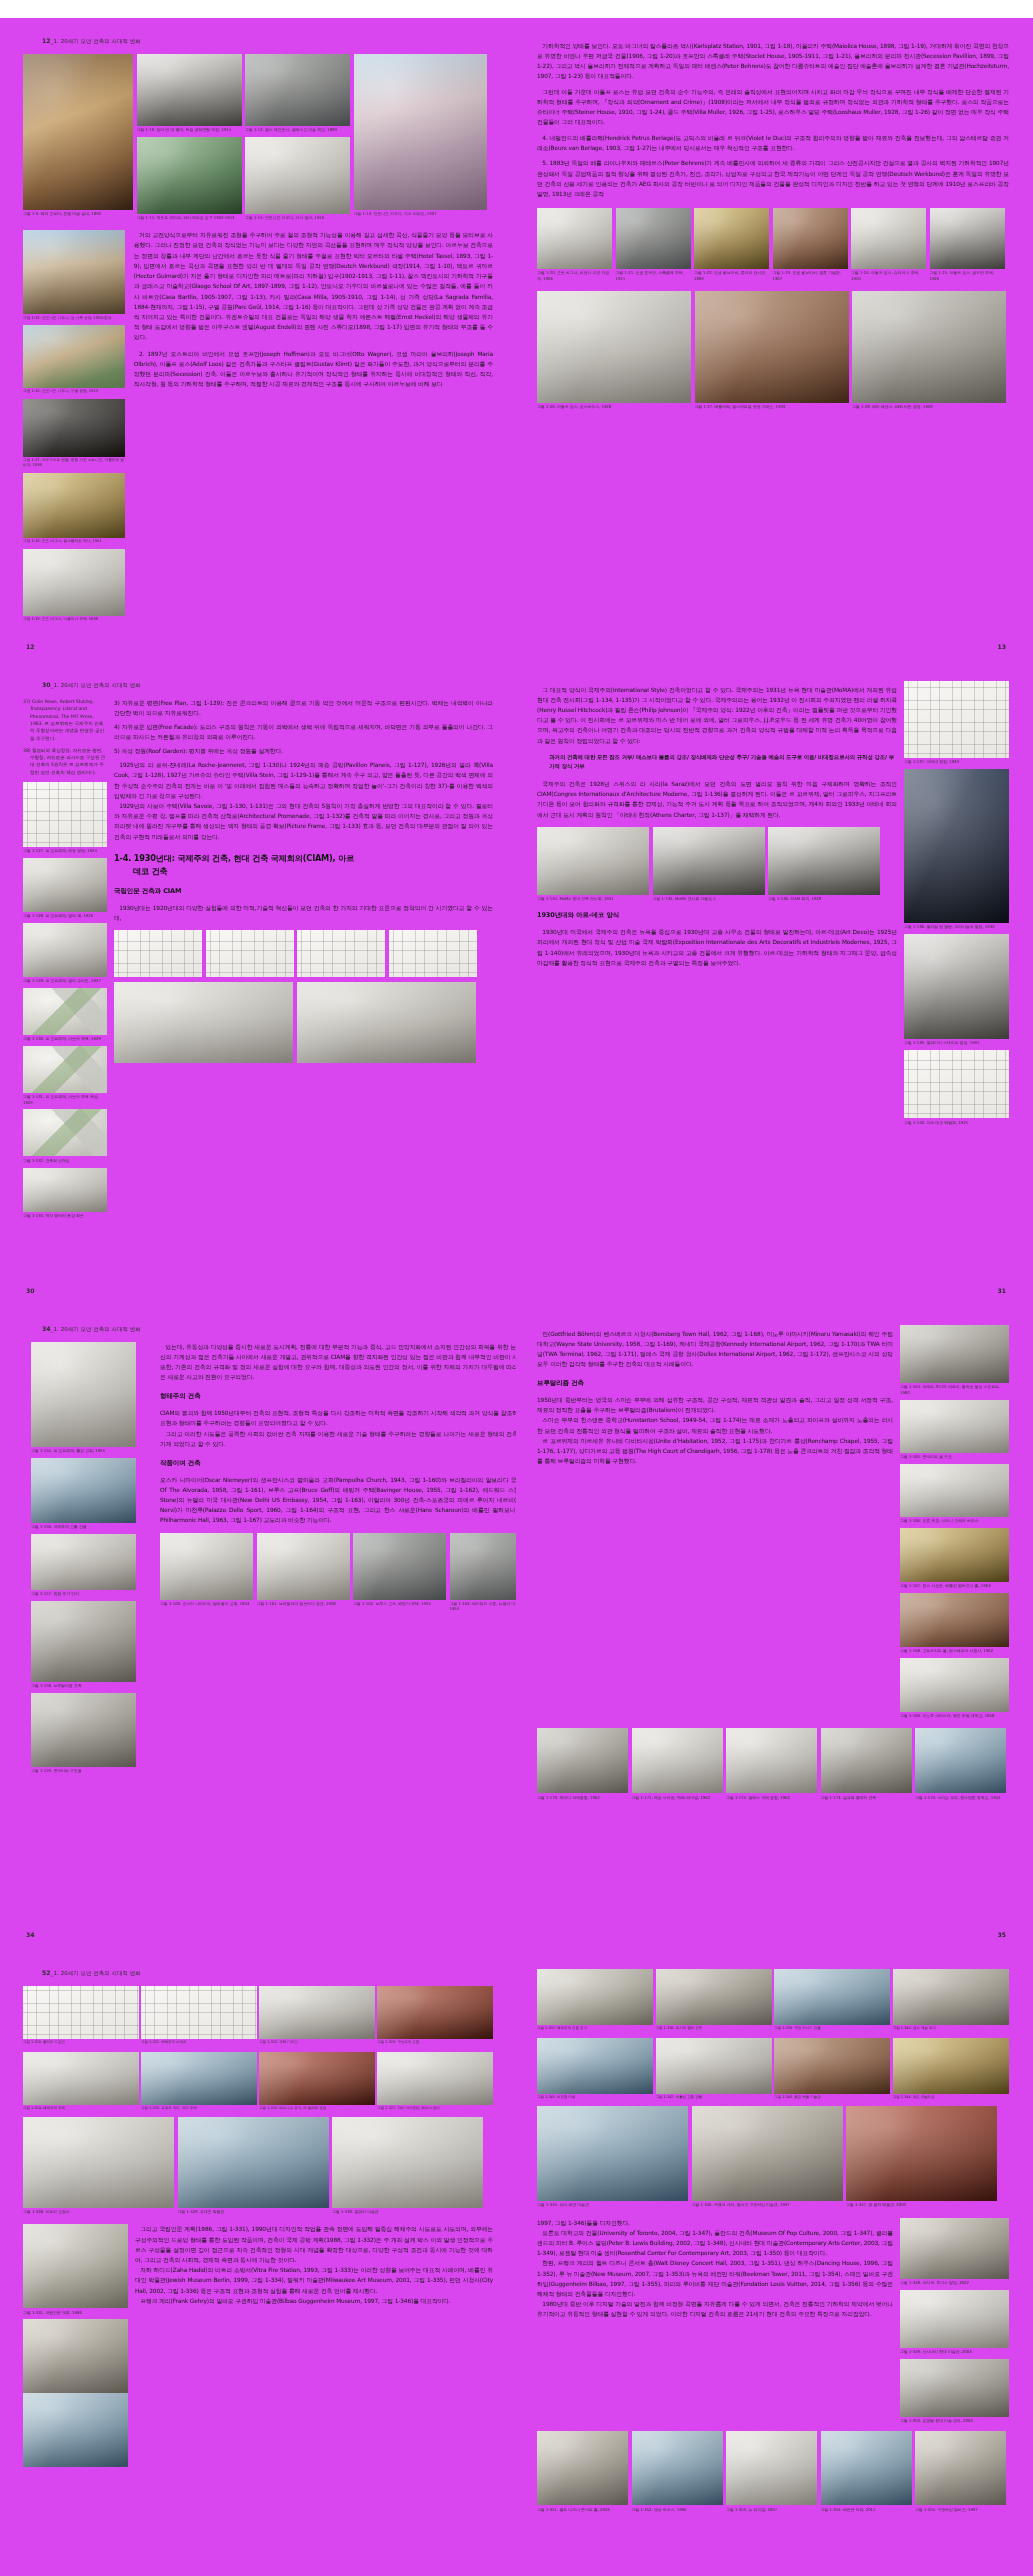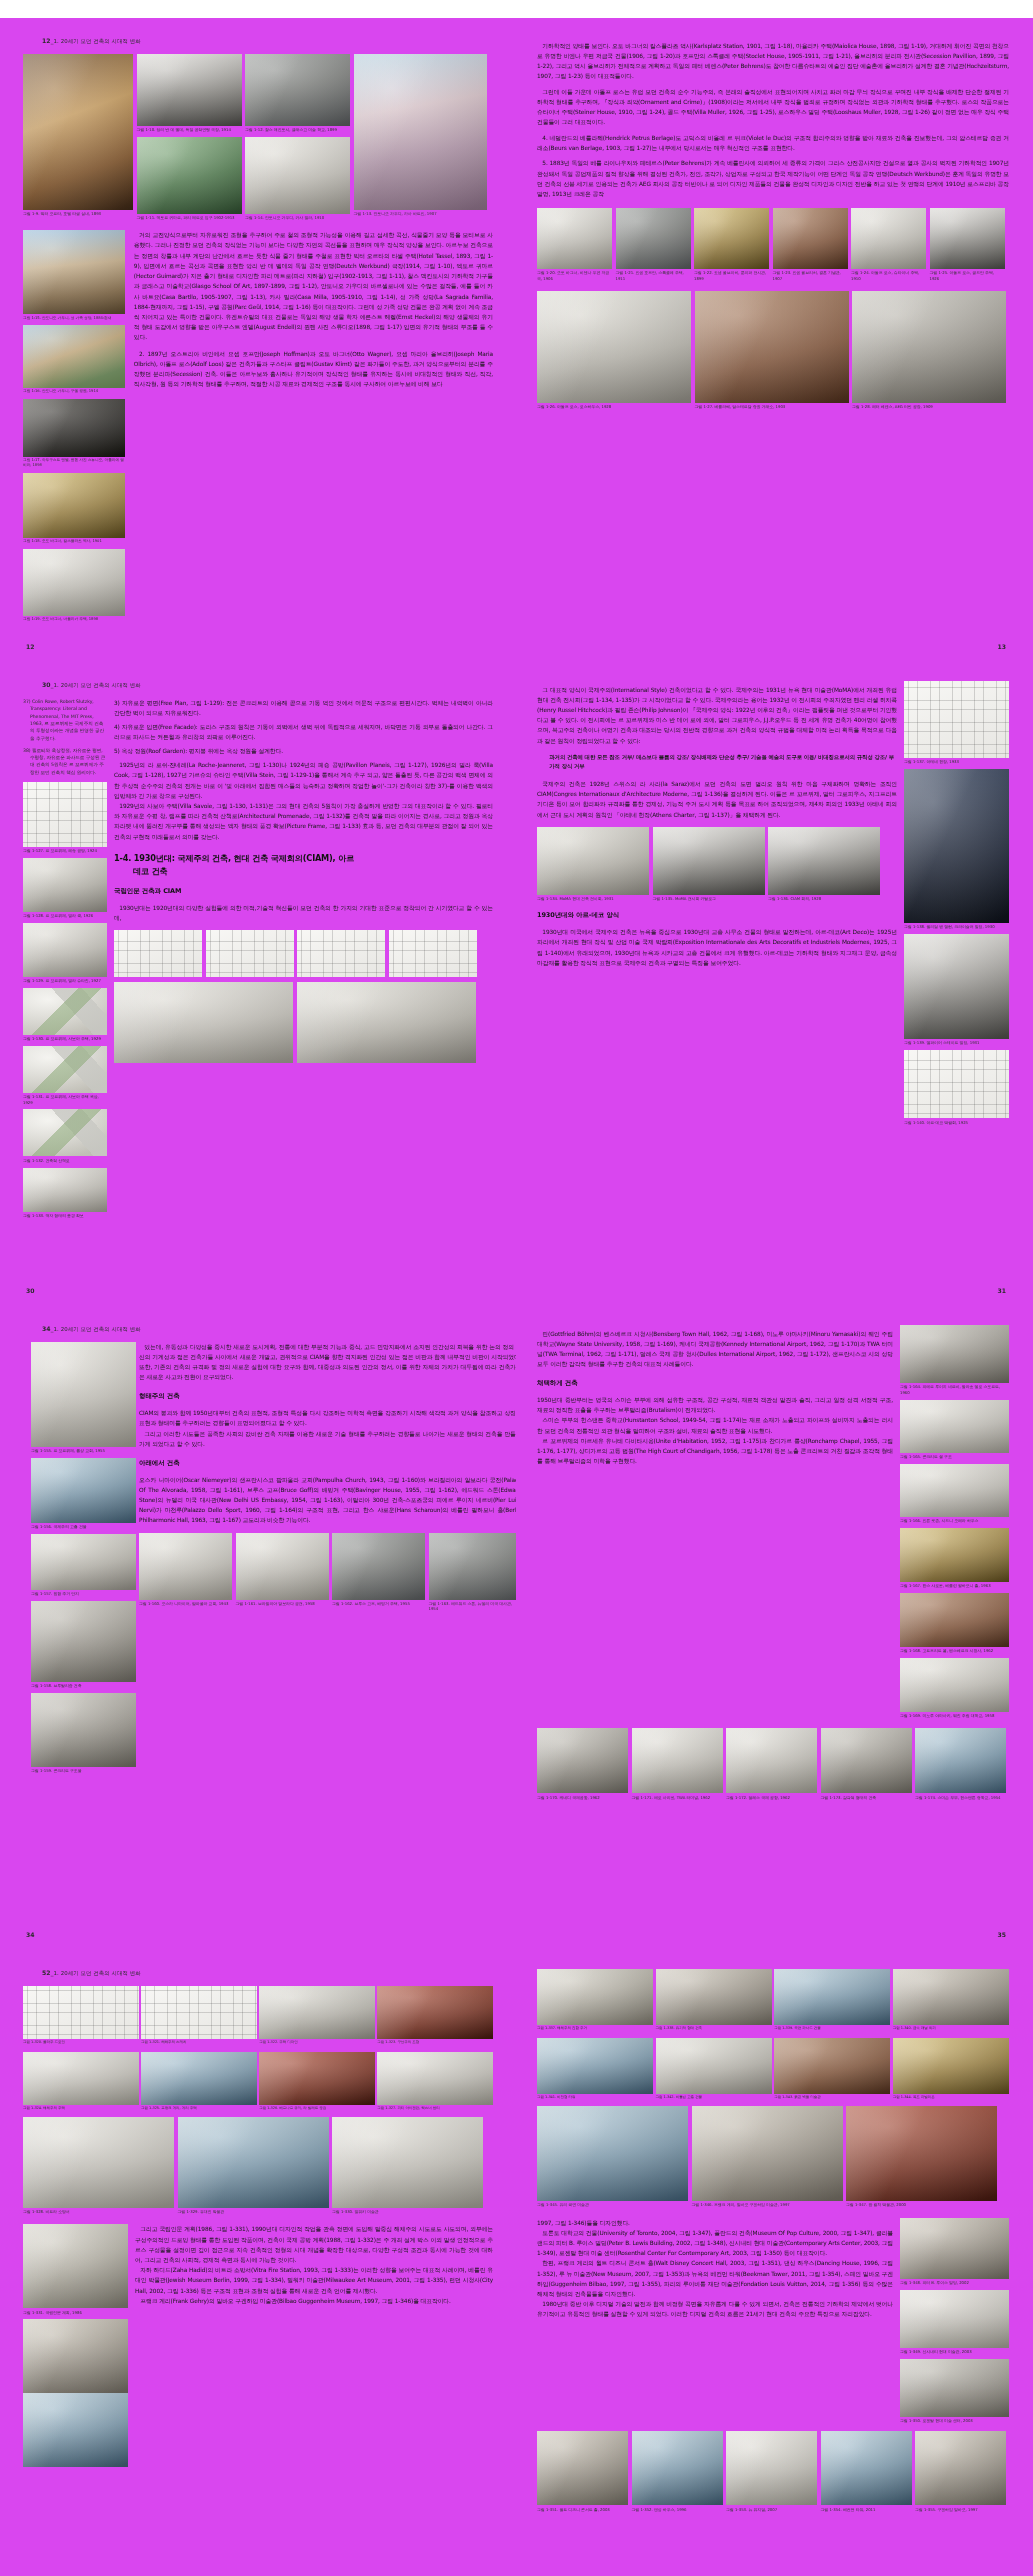--- a/index.html
+++ b/index.html
@@ -433,21 +433,21 @@
     </div>
   </div>
 
   <div class="spread">
 
     <div class="page left">
       <div class="runhead">
         <span class="pn">34</span><span>_1. 20세기 모던 건축의 시대적 변화</span>
       </div>
 
-      <div style="display:flex;gap:3px;padding-left:8px;">
+      <div style="display:flex;gap:24px;padding-left:8px;">
         <div style="width:105px;flex:0 0 105px;">
           <div>
             <span class="ph p-white" style="height:105px;"></span>
             <div class="cap">그림 1-155. 르 꼬르뷔제, 롱샹 교회, 1955</div>
           </div>
           <div>
             <span class="ph p-glass" style="height:65px;"></span>
             <div class="cap">그림 1-156. 국제주의 고층 건물</div>
           </div>
           <div>
@@ -466,21 +466,21 @@
 
         <div style="flex:1;">
           <div class="body-col">
             <p>있는데, 유동성과 다양성을 중시한 새로운 도시계획, 전통에 대한 부분적 기능과 중식, 고드 민망지화에서 소지된 인간성의 회복을 위한 논의 정의 정신의 기계성과 젊은 건축가들 사이에서 새로운 개발고, 권위적으로 CIAM을 향한 격지화된 인간성 있는 젊은 비판과 함께 내부적인 비판이 시작되었다. 또한, 기존의 건축의 규격화 및 정의 새로운 실험에 대한 요구와 함께, 대중성과 의도된 인간의 정서, 이를 위한 자체의 가치가 대두됨에 따라 건축가들은 새로운 사고와 전환이 요구되었다.</p>
           </div>
           <div class="h3">형태주의 건축</div>
           <div class="body-col">
             <p class="noind">CIAM의 붕괴와 함께 1950년대부터 건축의 표현적, 조형적 특성을 다시 강조하는 미학적 측면을 강조하기 시작해 색각적 과거 양식을 참조하고 상징적 표현과 형태미를 추구하려는 경향들이 표명되어졌다고 할 수 있다.</p>
             <p>그리고 이러한 시도들은 풍족한 사회의 값비싼 건축 자재를 이용한 새로운 기술 형태를 추구하려는 경향들로 나아가는 새로운 형태의 건축을 만들어가게 되었다고 할 수 있다.</p>
           </div>
-          <div class="h3">아래에서 건축</div>
+          <div class="h3">작품이며 건축</div>
           <div class="body-col">
             <p class="noind">오스카 니마이어(Oscar Niemeyer)의 샌프란시스코 팜파울라 교회(Pampulha Church, 1943, 그림 1-160)와 브라질리아의 알보라다 궁전(Palace Of The Alvorada, 1958, 그림 1-161), 브루스 고프(Bruce Goff)의 배빙거 주택(Bavinger House, 1955, 그림 1-162), 에드워드 스톤(Edward Stone)의 뉴델리 미국 대사관(New Delhi US Embassy, 1954, 그림 1-163), 이탈리아 300년 건축-스포츠궁의 피에르 루이지 네르비(Pier Luigi Nervi)가 마천루(Palazzo Dello Sport, 1960, 그림 1-164)의 구조적 표현, 그리고 한스 샤로운(Hans Scharoun)의 베를린 필하모니 홀(Berlin Philharmonic Hall, 1963, 그림 1-167) 고도리과 비슷한 기능이다.</p>
           </div>
 
           <div class="gal" style="margin-top:7px;">
             <div class="cell" style="width:93px;">
               <span class="ph p-white" style="height:67px;"></span>
               <div class="cap">그림 1-160. 오스카 니마이어, 팜파울라 교회, 1943</div>
             </div>
             <div class="cell" style="width:93px;">
@@ -500,21 +500,21 @@
       </div>
       <div class="folio l">34</div>
     </div>
 
     <div class="page right">
       <div style="display:flex;gap:7px;">
         <div style="flex:1;">
           <div class="body-col" style="padding-top:3.5px;">
             <p>린(Gottfried Böhm)의 벤스베르크 시청사(Bensberg Town Hall, 1962, 그림 1-168), 미노루 야마사키(Minoru Yamasaki)의 웨인 주립 대학교(Wayne State University, 1958, 그림 1-169), 케네디 국제공항(Kennedy International Airport, 1962, 그림 1-170)과 TWA 터미널(TWA Terminal, 1962, 그림 1-171), 달레스 국제 공항 청사(Dulles International Airport, 1962, 그림 1-172), 샌프란시스코 시의 성당 모두 이러한 감각적 형태를 추구한 건축의 대표적 사례들이다.</p>
           </div>
-          <div class="h3">채택하게 건축</div>
+          <div class="h3">브루탈리즘 건축</div>
           <div class="body-col">
             <p class="noind">1950년대 중반부터는 영국의 스미슨 부부에 의해 섬유한 구조적, 공간 구성적, 재료적 객관성 발견과 솔직, 그리고 일정 성격 서정적 구조, 재료의 정직한 표출을 추구하는 브루탈리즘(Brutalism)이 전개되었다.</p>
             <p>스미슨 부부의 헌스탠튼 중학교(Hunstanton School, 1949-54, 그림 1-174)는 재료 소재가 노출되고 파이프와 설비까지 노출되는 러시한 모던 건축의 전통적인 외관 형식을 탈피하여 구조와 설비, 재료의 솔직한 표현을 시도했다.</p>
             <p>르 꼬르뷔제의 마르세유 유니테 다비타시옹(Unite d'Habitation, 1952, 그림 1-175)과 찬디가르 롱샹(Ronchamp Chapel, 1955, 그림 1-176, 1-177), 샹디가르의 고등 법원(The High Court of Chandigarh, 1956, 그림 1-178) 등은 노출 콘크리트의 거친 질감과 조각적 형태를 통해 브루탈리즘의 미학을 구현했다.</p>
           </div>
         </div>
 
         <div style="width:109px;flex:0 0 109px;">
           <div>
             <span class="ph p-conc" style="height:58px;"></span>

